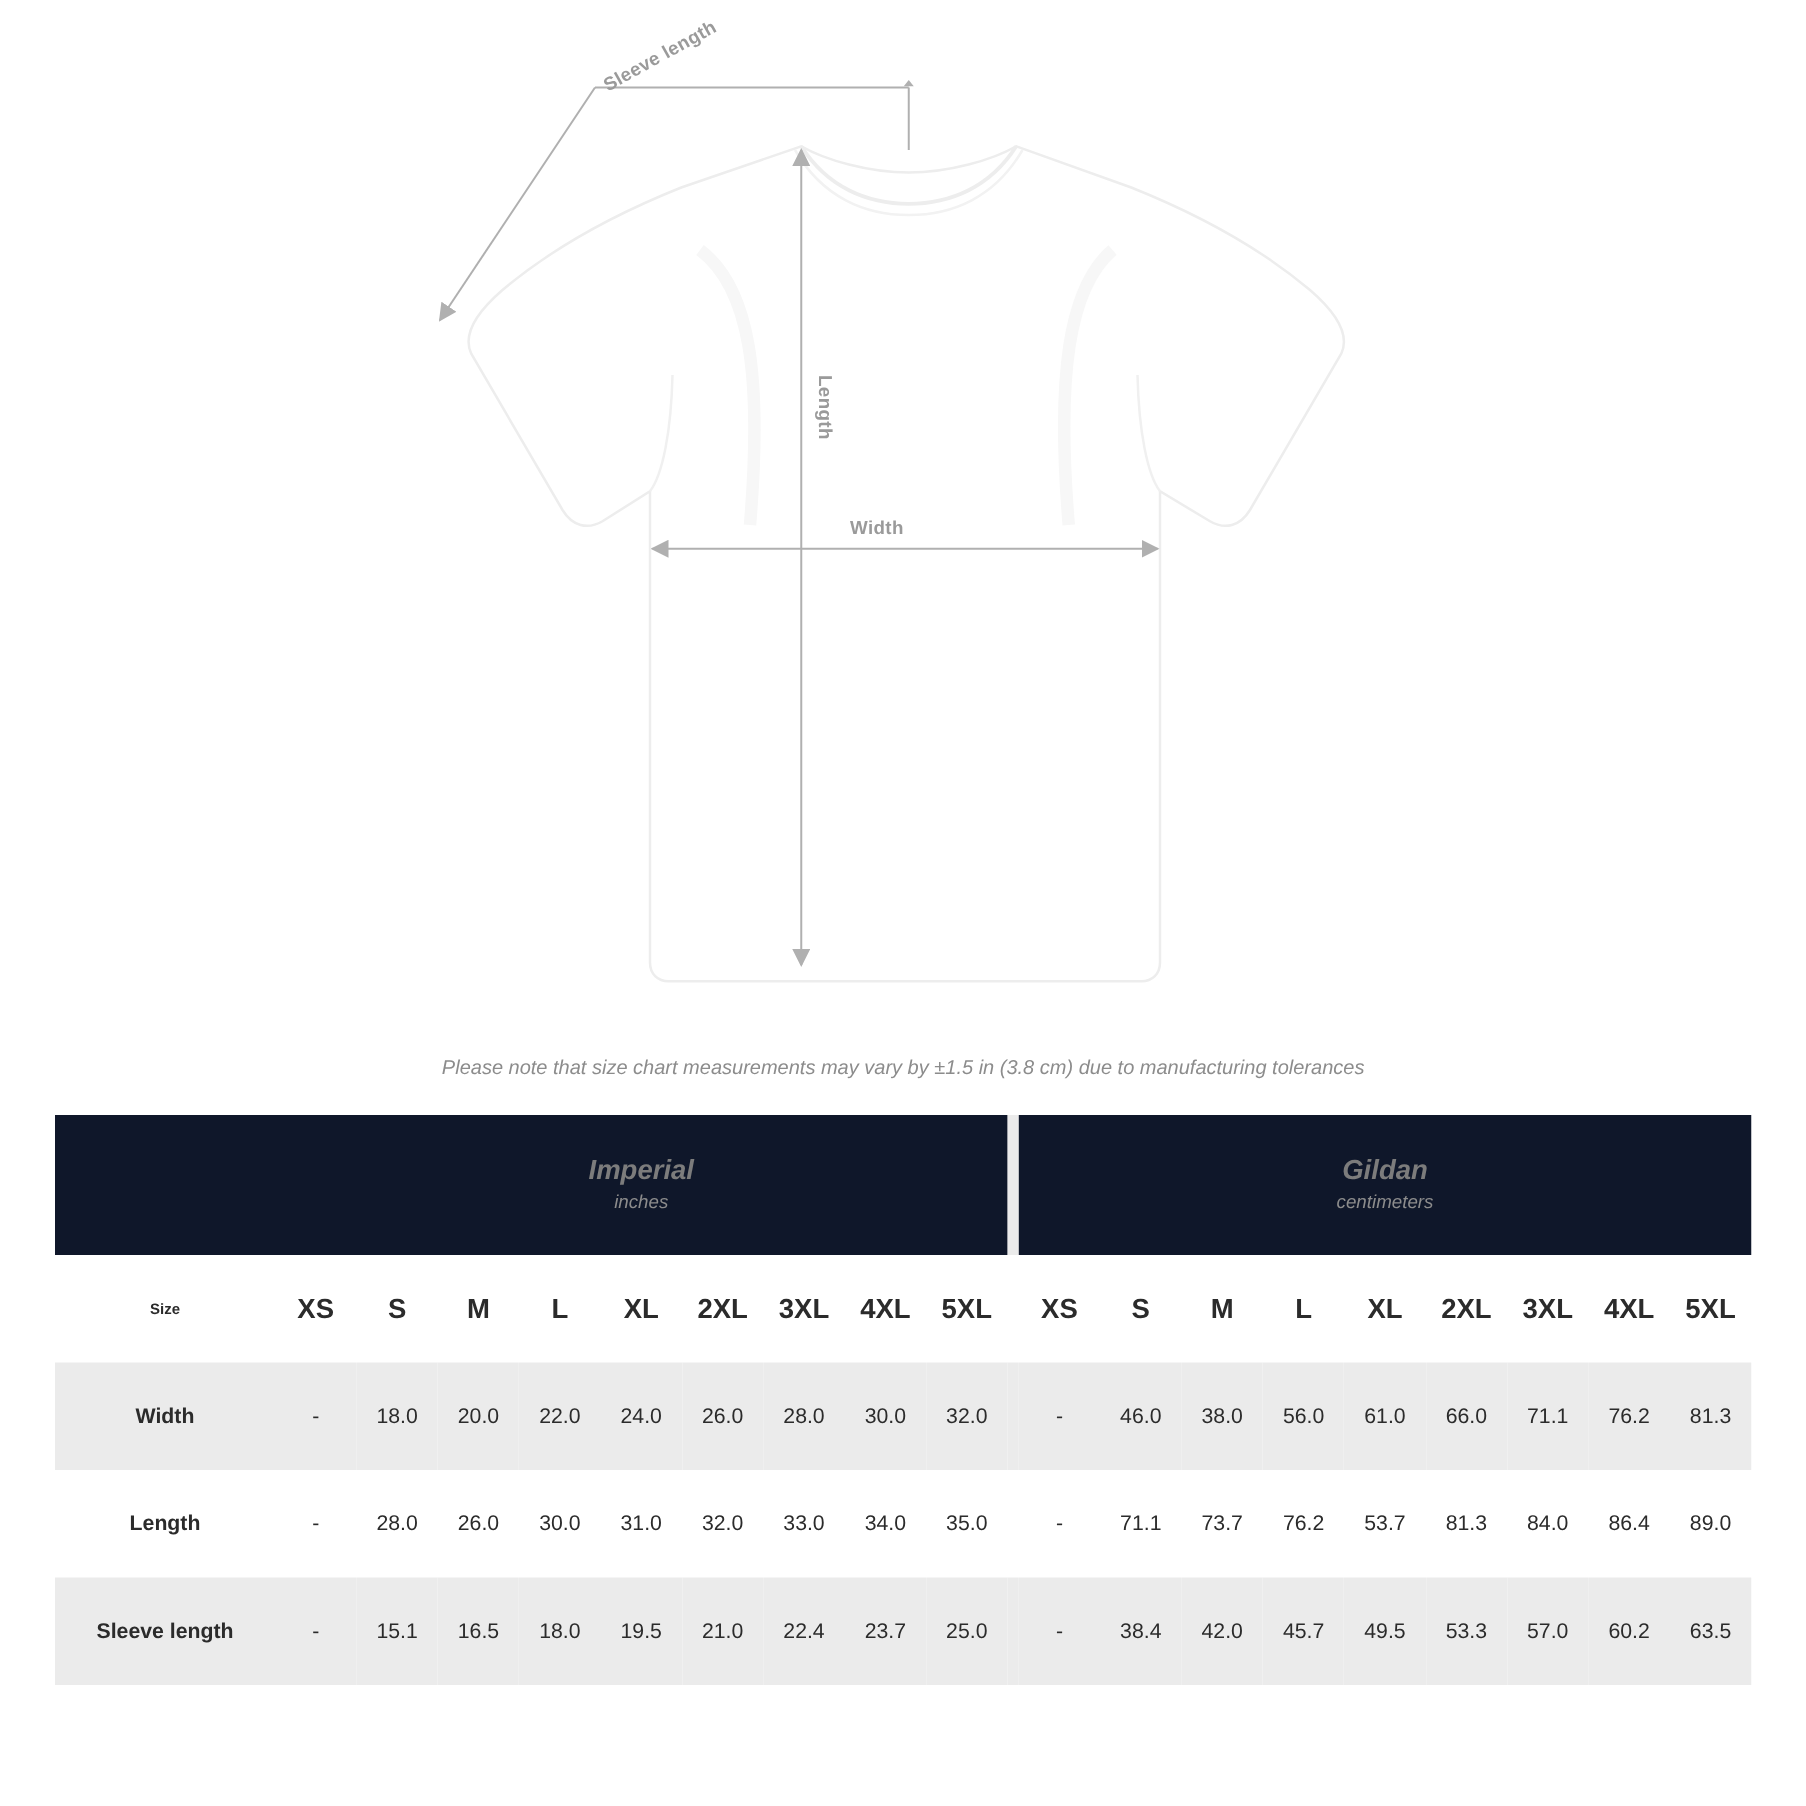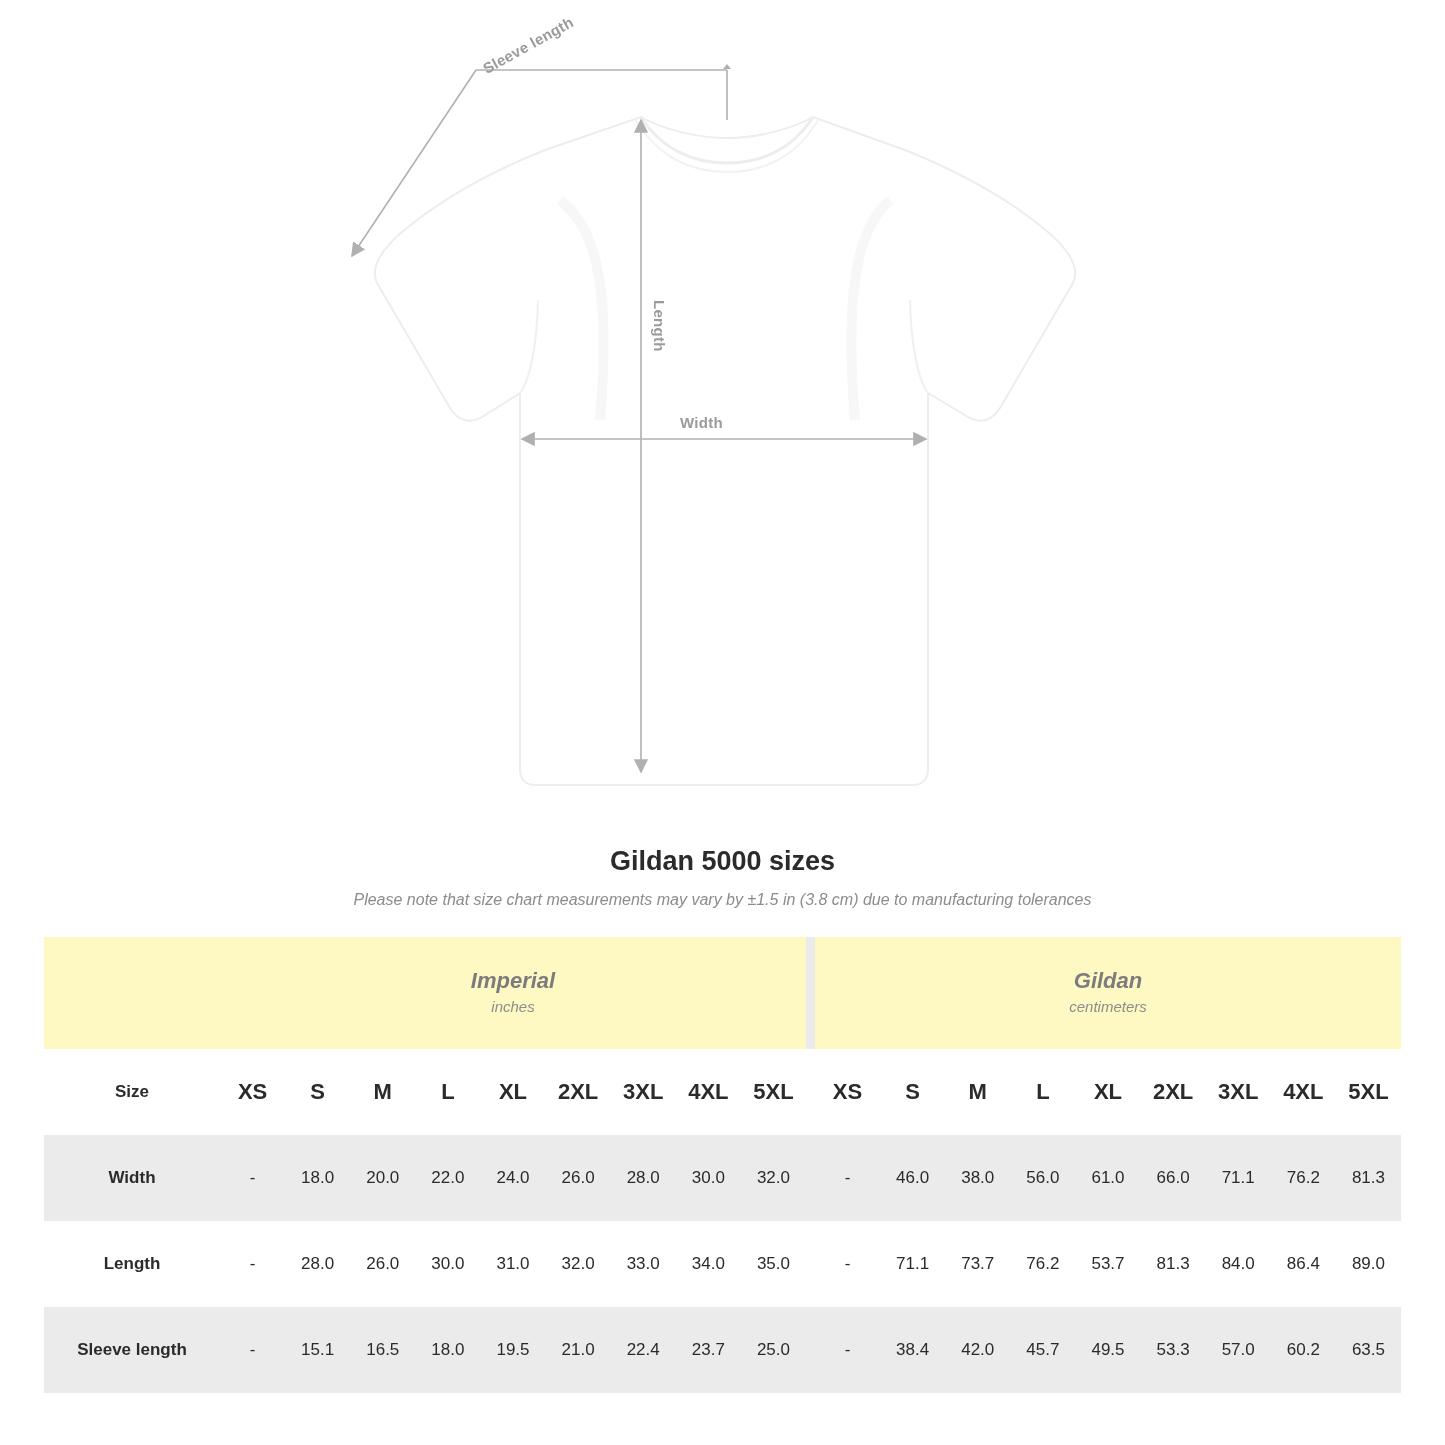--- a/index.html
+++ b/index.html
@@ -83,21 +83,21 @@
     width: 1357px;
     border-collapse: collapse;
     table-layout: fixed;
   }
   table.size-table td, table.size-table th {
     border: none;
     text-align: center;
     vertical-align: middle;
   }
   .unit-head {
-    background: #fef9c3;
+    background: #0f172a;
     height: 112px;
   }
   .unit-name {
     font-size: 22px;
     font-style: italic;
     font-weight: bold;
     color: #7c7c7c;
     line-height: 1.25;
   }
   .unit-sub {
@@ -111,21 +111,21 @@
     background: #ebebeb;
   }
   .row-size td {
     background: #ffffff;
     height: 84px;
     font-size: 22px;
     color: #2b2b2b;
     font-weight: bold;
   }
   .row-size td.hdr-label {
-    font-size: 17px;
+    font-size: 12px;
     font-weight: bold;
   }
   .row-alt td {
     background: #ebebeb;
     height: 84px;
     font-size: 17px;
     color: #2b2b2b;
   }
   .row-plain td {
     background: #ffffff;
@@ -208,21 +208,20 @@
         <line x1="522" y1="439" x2="926" y2="439" stroke="#b0b0b0" stroke-width="1.6" marker-start="url(#arrTail)" marker-end="url(#arrHead)"></line>
       </g>
     </svg>
 
     <div class="dim-label label-sleeve">Sleeve length</div>
     <div class="dim-label label-length">Length</div>
     <div class="dim-label label-width">Width</div>
   </div>
 
   <div class="title-block">
-    <h1 class="chart-title">Gildan 5000 sizes</h1>
     <p class="chart-note">Please note that size chart measurements may vary by ±1.5 in (3.8 cm) due to manufacturing tolerances</p>
   </div>
 
   <div class="table-wrap">
     <table class="size-table">
       <colgroup>
         <col class="col-label">
         <col span="9">
         <col class="col-gap">
         <col span="9">

